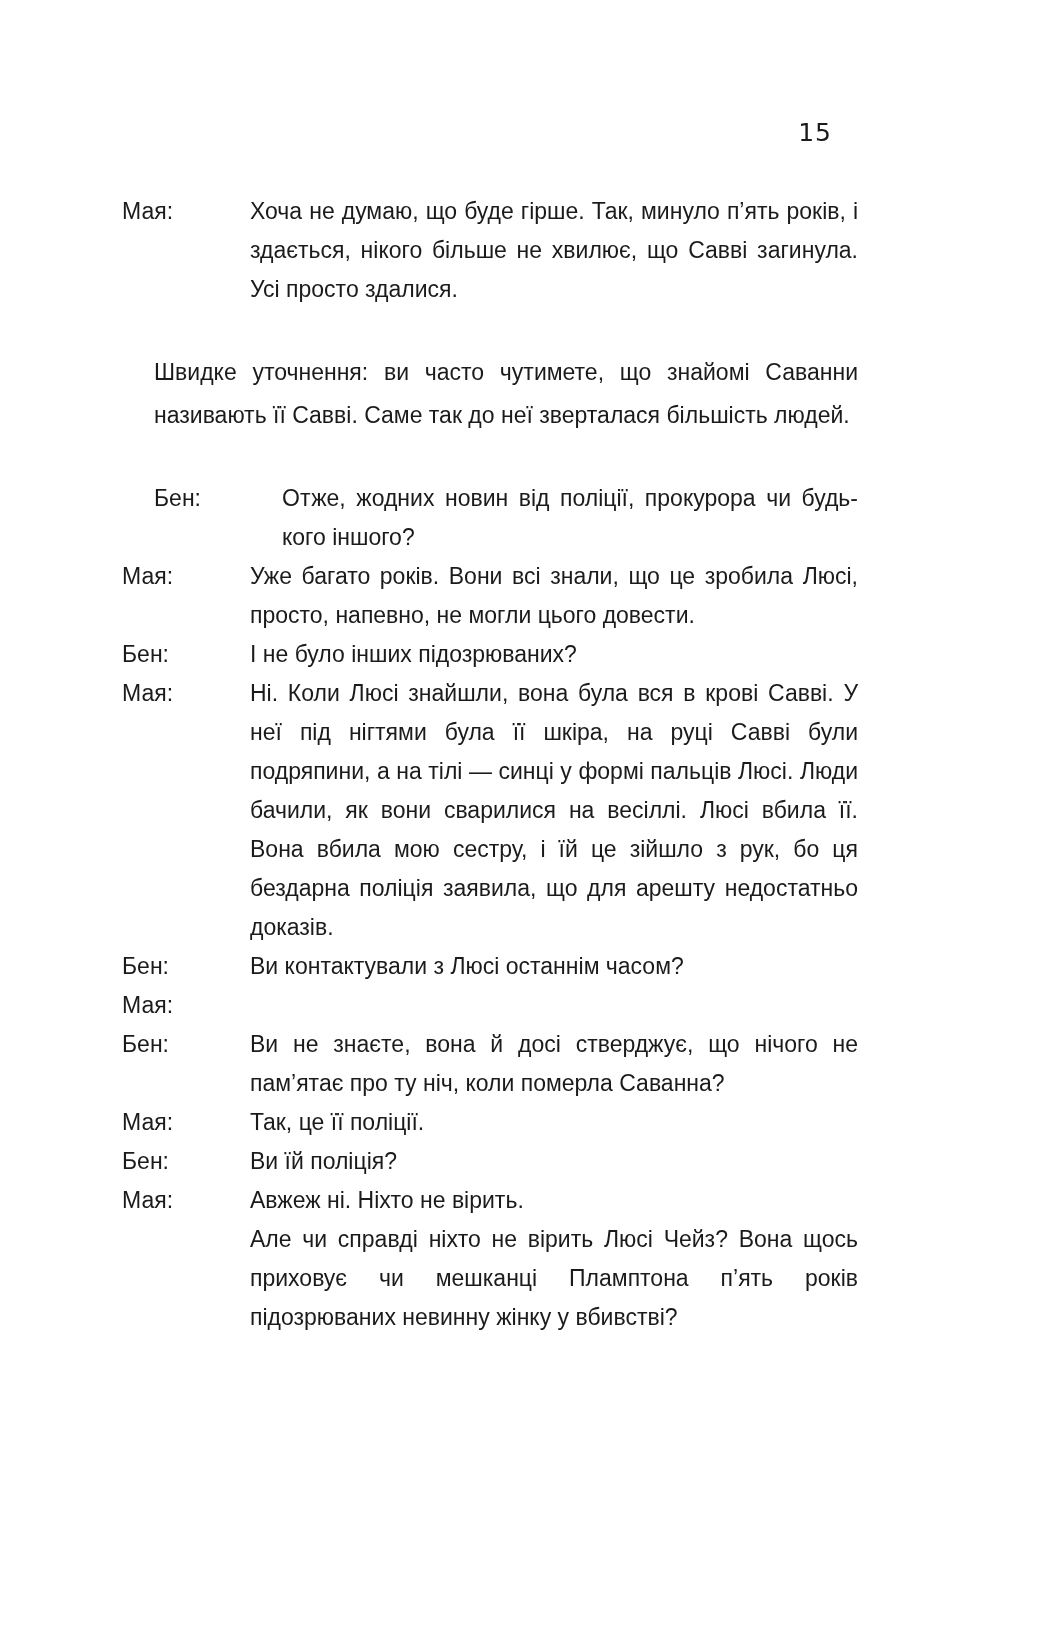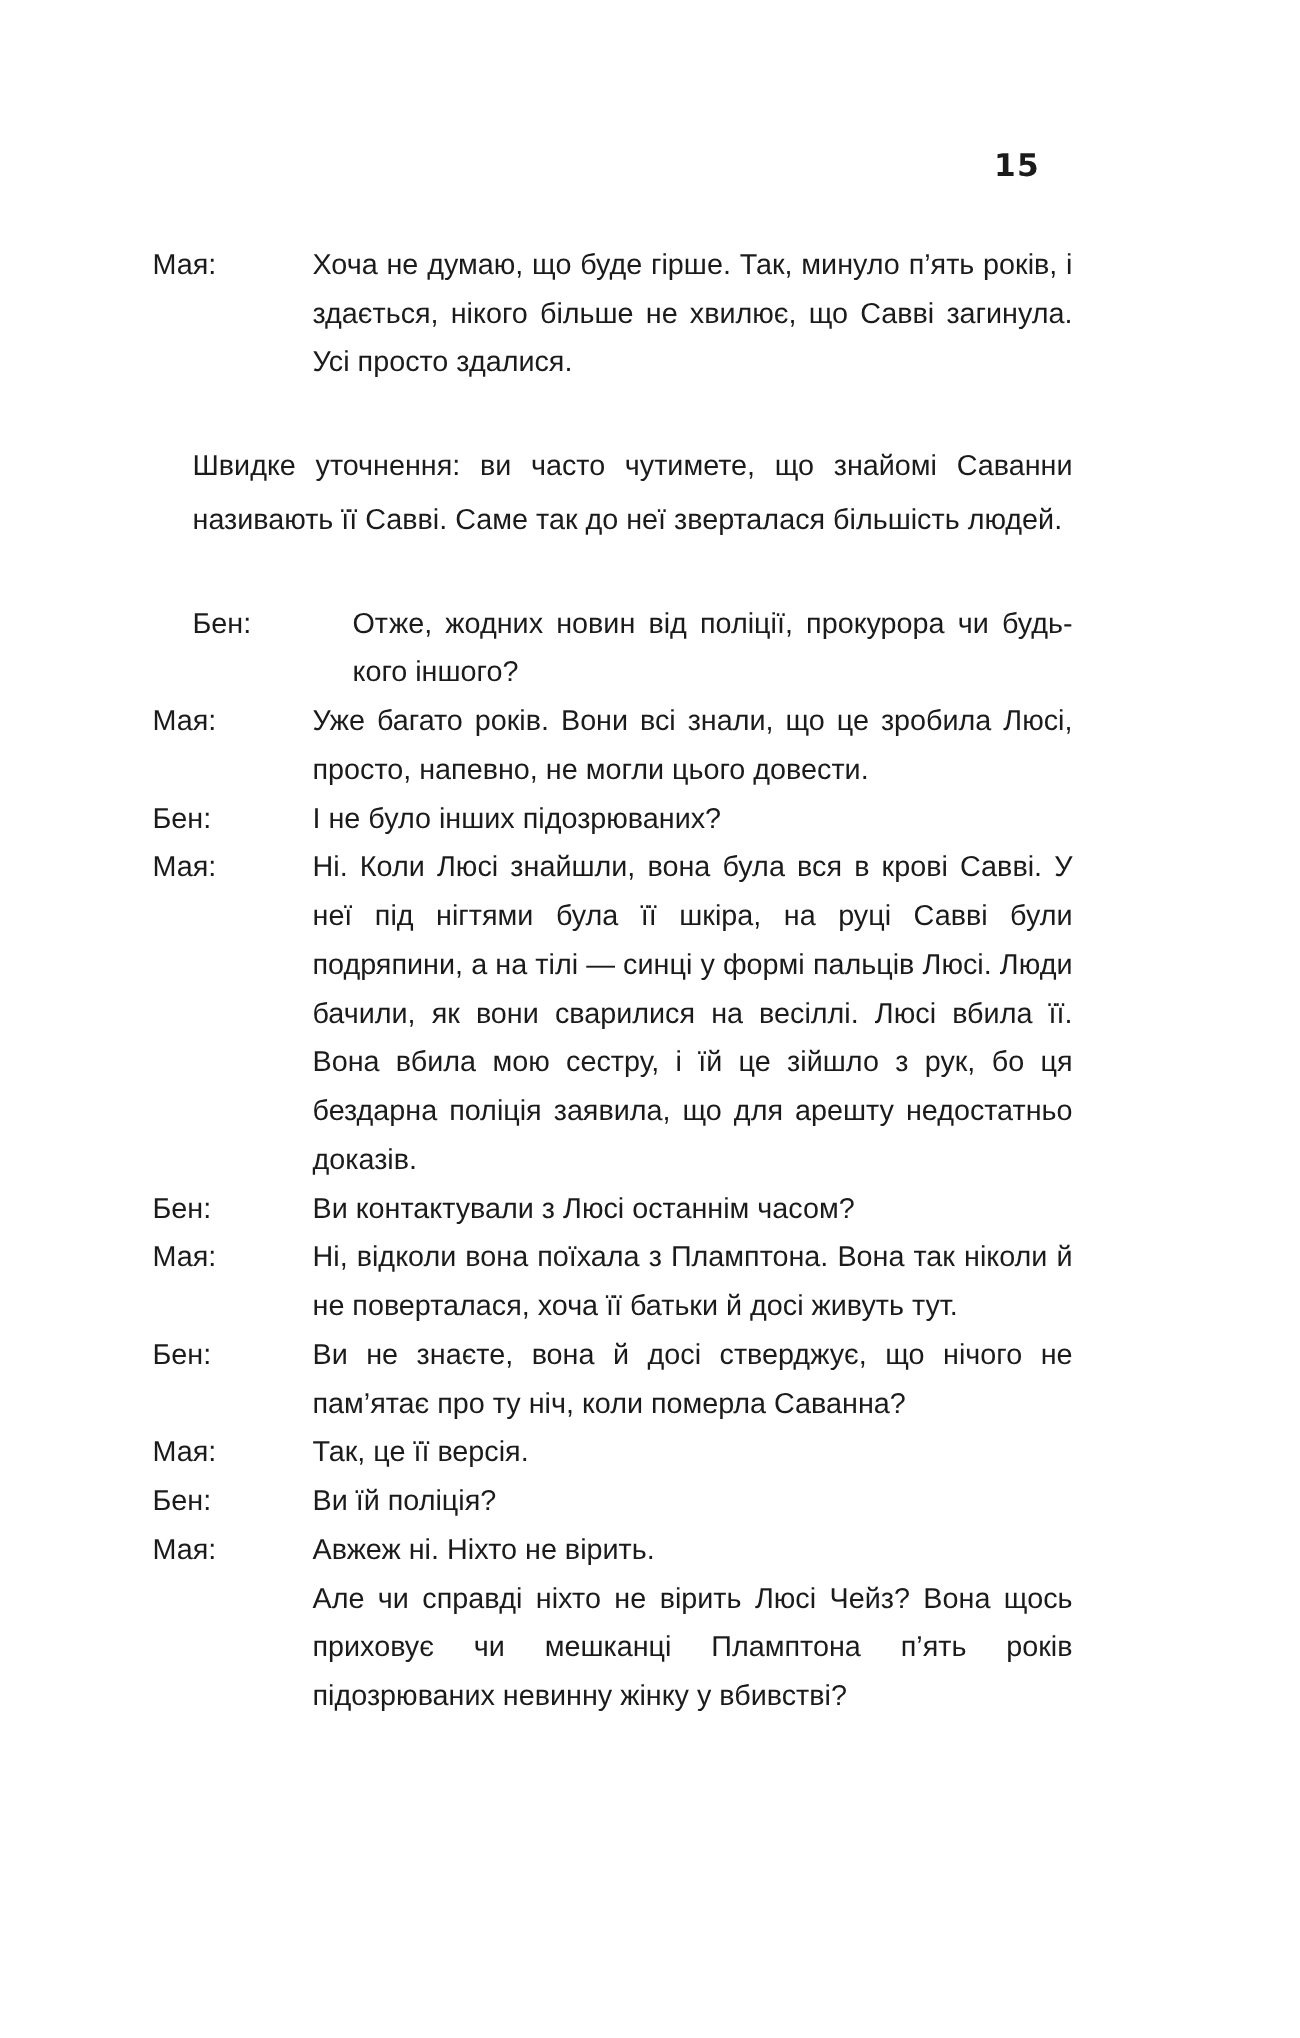--- a/index.html
+++ b/index.html
@@ -14,21 +14,21 @@
     box-sizing: border-box;
     background: #ffffff;
     padding: 118px 182px 60px 122px;
     font-family: "Liberation Sans", sans-serif;
     color: #1b1b1b;
     overflow: hidden;
   }
   .page-number {
     text-align: right;
     font-size: 25px;
-    font-weight: 700;
+    font-weight: 400;
     line-height: 30px;
     margin-right: 26px;
     margin-bottom: 44px;
     letter-spacing: 1px;
     font-family: "DejaVu Sans", sans-serif;
   }
   .block {
     font-size: 23px;
     line-height: 39px;
   }
@@ -87,31 +87,30 @@
     <span class="text">Ні. Коли Люсі знайшли, вона була вся в крові Савві. У неї під нігтями була її шкіра, на руці Савві були подряпини, а на тілі — синці у формі пальців Люсі. Люди бачили, як вони сварилися на весіллі. Люсі вбила її. Вона вбила мою сестру, і їй це зійшло з рук, бо ця бездарна поліція заявила, що для арешту недостатньо доказів.</span>
   </div>
 
   <div class="block dialogue">
     <span class="speaker">Бен:</span>
     <span class="text">Ви контактували з Люсі останнім часом?</span>
   </div>
 
   <div class="block dialogue">
     <span class="speaker">Мая:</span>
-    <span class="text">Ні, відколи вона поїхала з Пламптона. Вона так ніколи й не поверталася, хоча її батьки й досі живуть тут.</span>
   </div>
 
   <div class="block dialogue">
     <span class="speaker">Бен:</span>
     <span class="text">Ви не знаєте, вона й досі стверджує, що нічого не пам’ятає про ту ніч, коли померла Саванна?</span>
   </div>
 
   <div class="block dialogue">
     <span class="speaker">Мая:</span>
-    <span class="text">Так, це її версія.</span>
+    <span class="text">Так, це її поліції.</span>
   </div>
 
   <div class="block dialogue">
     <span class="speaker">Бен:</span>
     <span class="text">Ви їй поліція?</span>
   </div>
 
   <div class="block dialogue">
     <span class="speaker">Мая:</span>
     <span class="text">Авжеж ні. Ніхто не вірить.</span>

